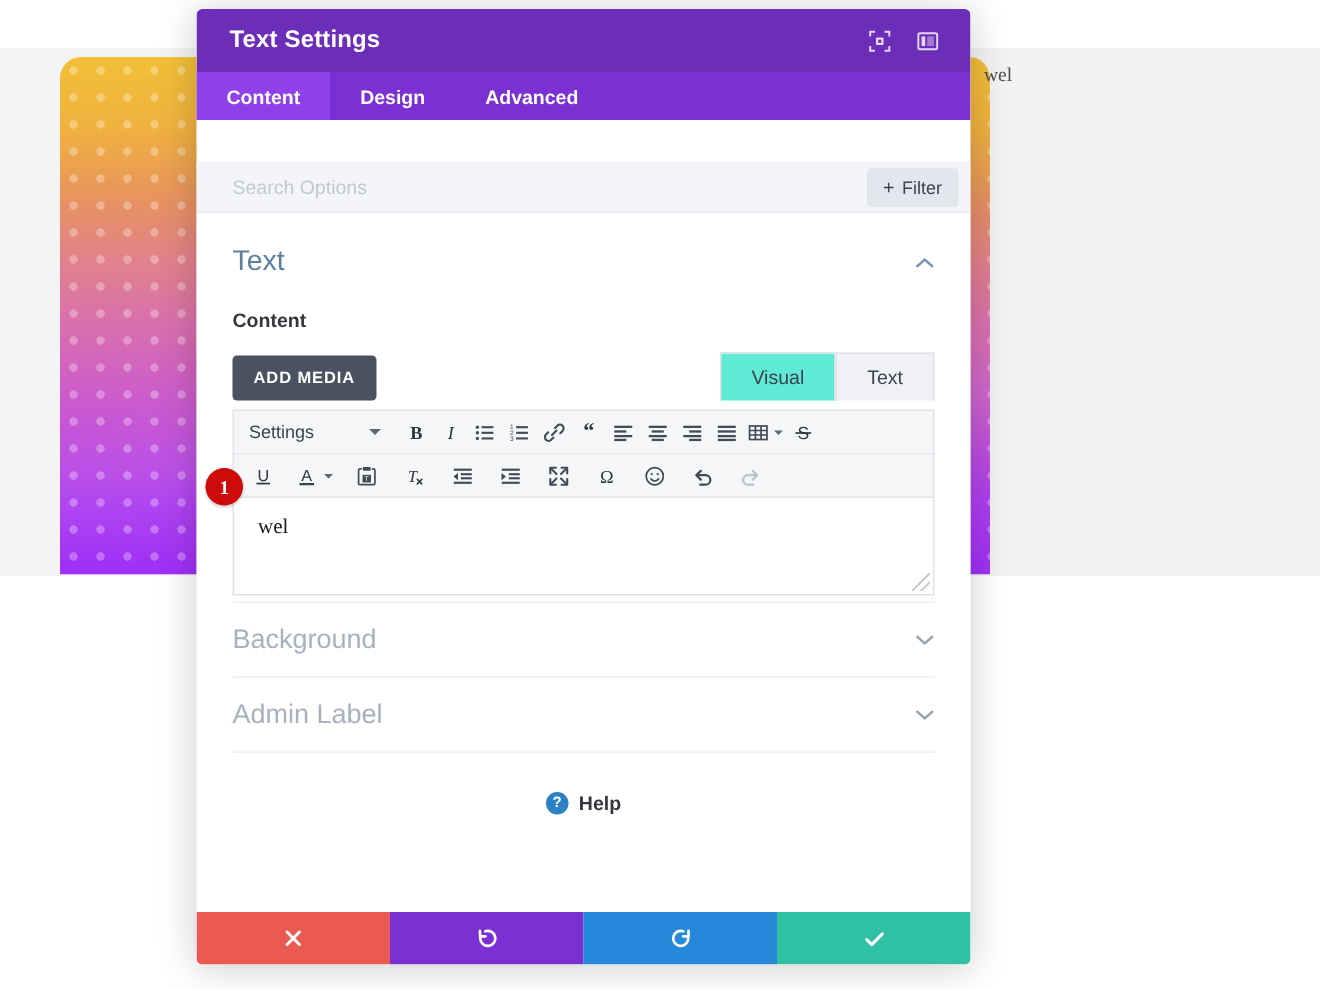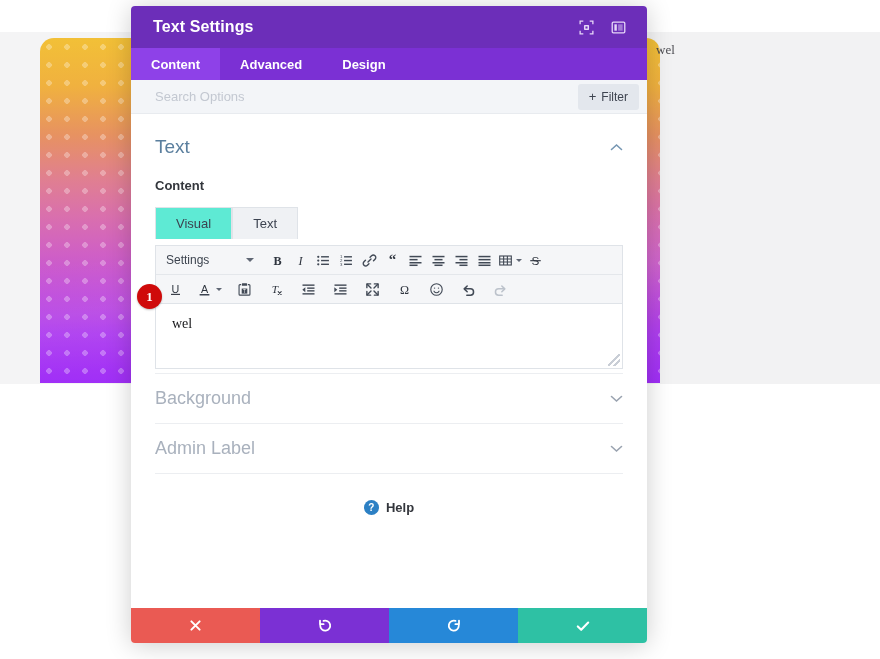--- a/index.html
+++ b/index.html
@@ -91,21 +91,21 @@
     color: #fff; font-size: 13px; font-weight: 700;
     padding: 0 20px; display: flex; align-items: center;
     cursor: pointer;
   }
   .tab.active { background: #8E41E8; }
 
   .searchbar {
     height: 34px; background: #f3f5f8;
     border-bottom: 1px solid #e8ebef;
     display: flex; align-items: center;
-    padding: 0 8px 0 24px; flex: none;
+    padding: 0 8px 0 24px; flex: none; margin-top: 28px;
   }
   .search-input {
     flex: 1; border: 0; background: transparent;
     font-size: 13px; color: #3a3a40;
     font-family: "Liberation Sans", sans-serif;
     outline: none;
   }
   .search-input::placeholder { color: #c3c8d1; }
   .filter-btn {
     background: #e3e7ed; border: 0; border-radius: 3px;
@@ -276,22 +276,22 @@
         <svg width="15" height="15" viewBox="0 0 16 16" fill="none">
           <rect x="1.3" y="2.3" width="13.4" height="11.4" rx="1.2" stroke="#e6d6f8" stroke-width="1.4"></rect>
           <rect x="3.6" y="4.6" width="2.6" height="6.8" fill="#e6d6f8"></rect>
           <rect x="7.6" y="4.6" width="4.8" height="6.8" fill="#e6d6f8" opacity=".45"></rect>
         </svg>
       </div>
     </div>
 
     <div class="tabs">
       <div class="tab active">Content</div>
+      <div class="tab">Design</div>
       <div class="tab">Advanced</div>
-      <div class="tab">Design</div>
     </div>
 
     <div class="searchbar">
       <input class="search-input" type="text" placeholder="Search Options" style="">
       <button class="filter-btn">
         <span class="filter-plus">+</span>
         <span>Filter</span>
       </button>
     </div>
 
@@ -303,20 +303,21 @@
           <div class="chev">
             <svg width="13" height="9" viewBox="0 0 13 9" fill="none" stroke="#7697b3" stroke-width="1.6" stroke-linecap="round">
               <path d="M1.5 6.5L6.5 2 11.5 6.5"></path>
             </svg>
           </div>
         </div>
 
         <div class="field-label">Content</div>
 
         <div class="editor-top">
+          <button class="add-media">ADD MEDIA</button>
           <div class="mode-tabs">
             <div class="mode-tab">Visual</div>
             <div class="mode-tab inactive">Text</div>
           </div>
         </div>
 
         <div class="editor-wrap">
 
           <div class="tb-row">
             <div class="tb-select">

